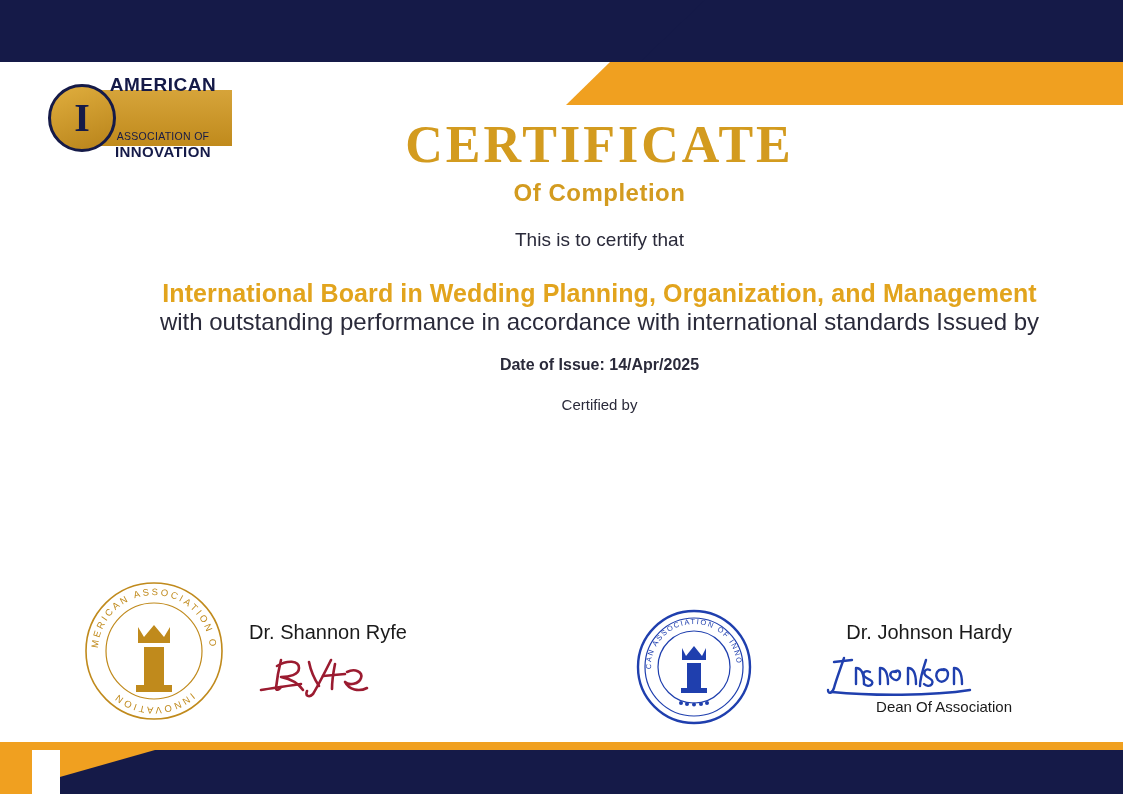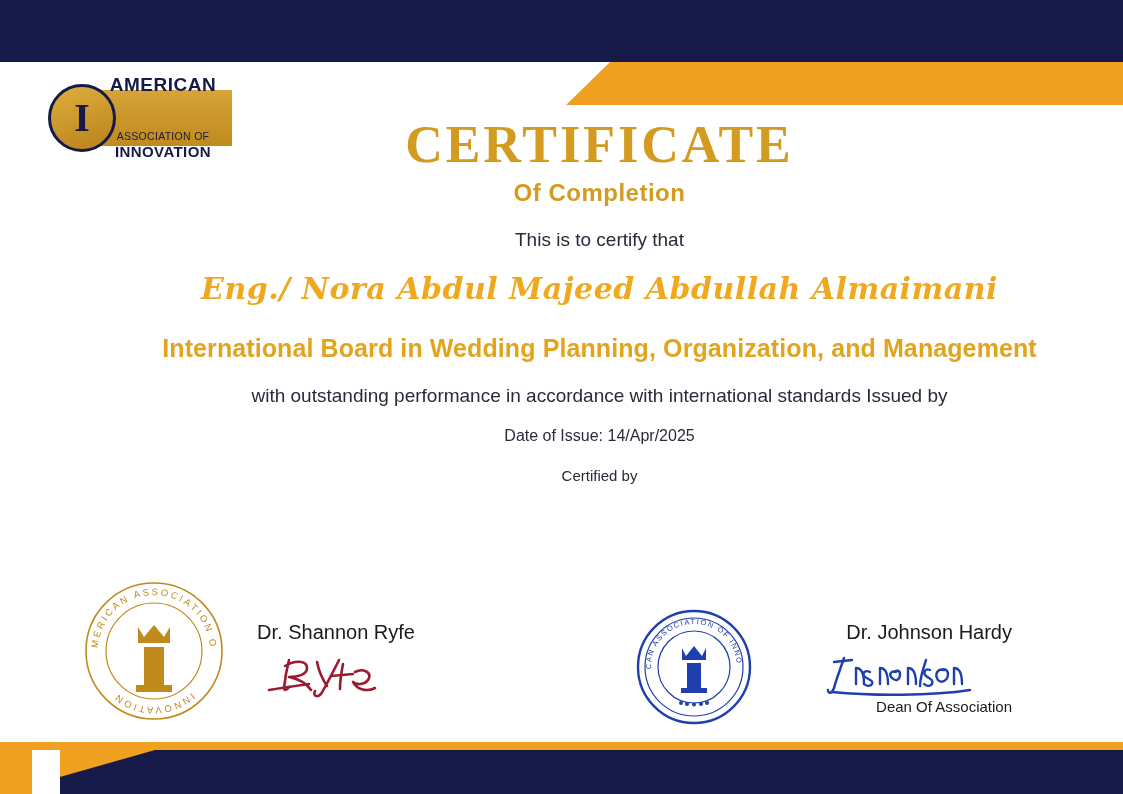--- a/index.html
+++ b/index.html
@@ -183,38 +183,38 @@
   }
   .program {
     font-size: 25px;
     font-weight: bold;
     color: #e2a41d;
     margin-top: 28px;
     margin-left: 30px;
     letter-spacing: 0.1px;
   }
   .line-standards {
-    font-size: 19px;
-    color: #2a2a3a;
-    margin-top: 22px;
+    font-size: 24px;
+    color: #2a2a3a;
     margin-left: 30px;
   }
   .issuer {
     font-size: 17px;
     font-weight: bold;
     color: #1f2a66;
     margin-top: 22px;
     margin-left: 30px;
     letter-spacing: 0.2px;
   }
   .date-issue {
     font-size: 16px;
     color: #2a2a3a;
     margin-top: 20px;
     margin-left: 30px;
+    font-weight: bold;
   }
   .certified-by {
     font-size: 15px;
     color: #2a2a3a;
     margin-top: 22px;
     margin-left: 30px;
   }
 
   
   .seal-gold {
@@ -226,21 +226,21 @@
     position: absolute;
     left: 635px; top: 608px;
     width: 118px; height: 118px;
   }
 
   
   .sig-block {
     position: absolute;
     text-align: center;
   }
-  .sig-left  { left: 236px; top: 620px; width: 200px; }
+  .sig-left  { left: 228px; top: 620px; width: 200px; }
   .sig-right { left: 812px; top: 620px; width: 200px; text-align: right; }
   .sig-name {
     font-size: 20px;
     color: #1a1a1a;
     line-height: 1.2;
   }
   .sig-mark {
     height: 52px;
     display: flex;
     align-items: center;
@@ -273,21 +273,20 @@
     </div>
     <div class="logo-circle">
       <span class="mono">I</span>
     </div>
   </div>
 
   <div class="body-area">
     <div class="title-main">CERTIFICATE</div>
     <div class="title-sub">Of Completion</div>
     <div class="line-certify">This is to certify that</div>
-    <div class="recipient">Eng./ Nora Abdul Majeed Abdullah Almaimani</div>
     <div class="program">International Board in Wedding Planning, Organization, and Management</div>
     <div class="line-standards">with outstanding performance in accordance with international standards Issued by</div>
     <div class="date-issue">Date of Issue: 14/Apr/2025</div>
     <div class="certified-by">Certified by</div>
   </div>
 
   <svg class="seal-gold" viewBox="0 0 152 152">
     <defs>
       <path id="goldArcTop" d="M 20 76 A 56 56 0 0 1 132 76"></path>
       <path id="goldArcBot" d="M 132 76 A 56 56 0 0 1 20 76"></path>

